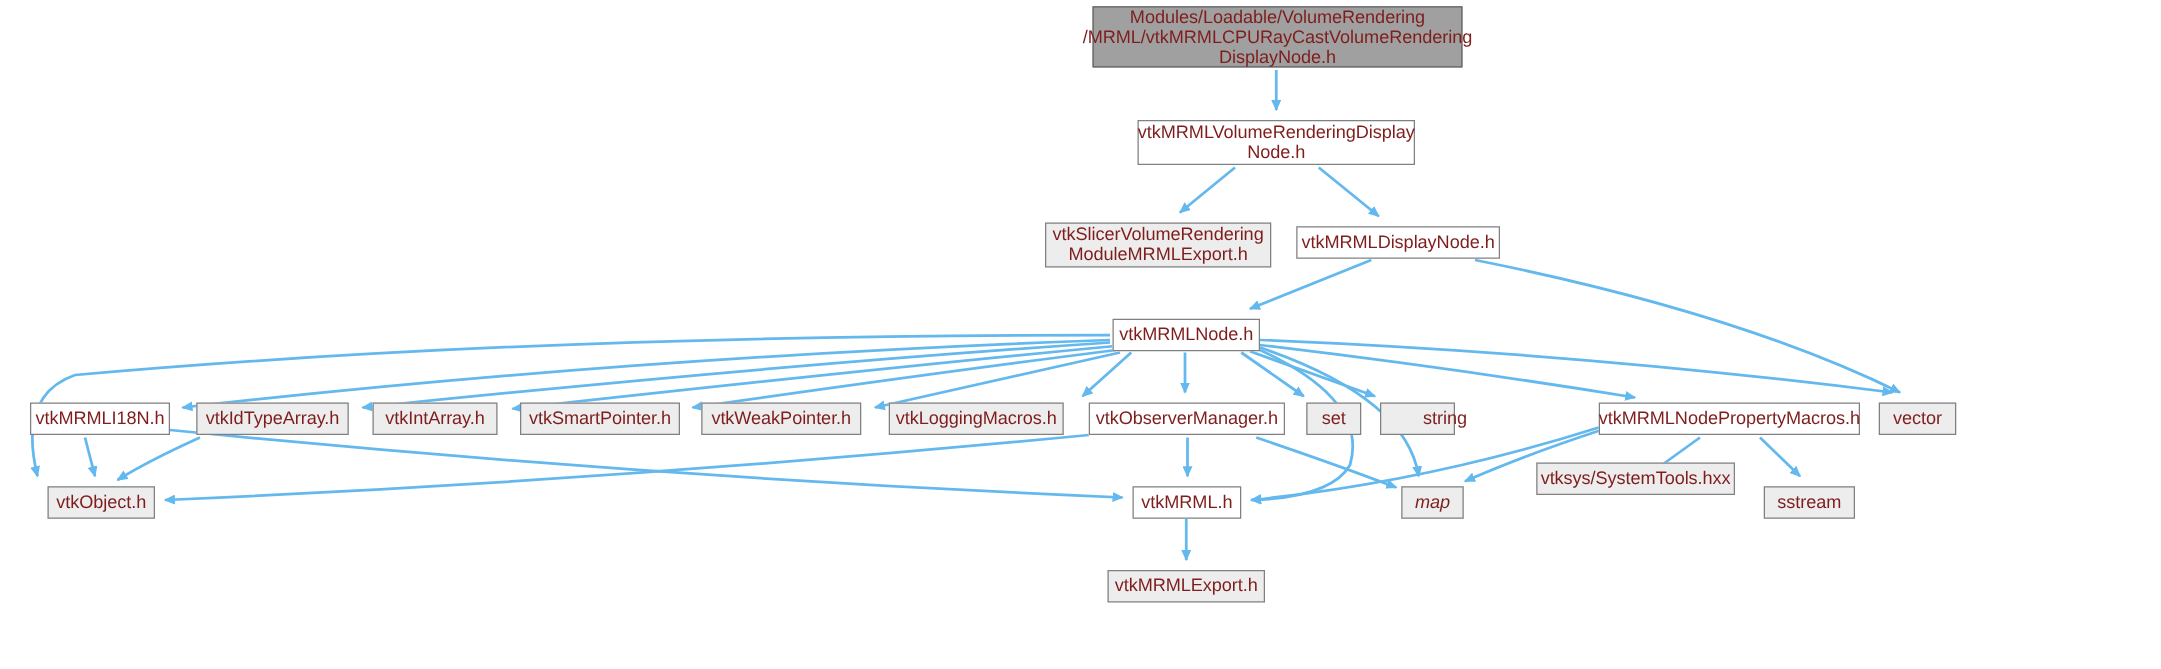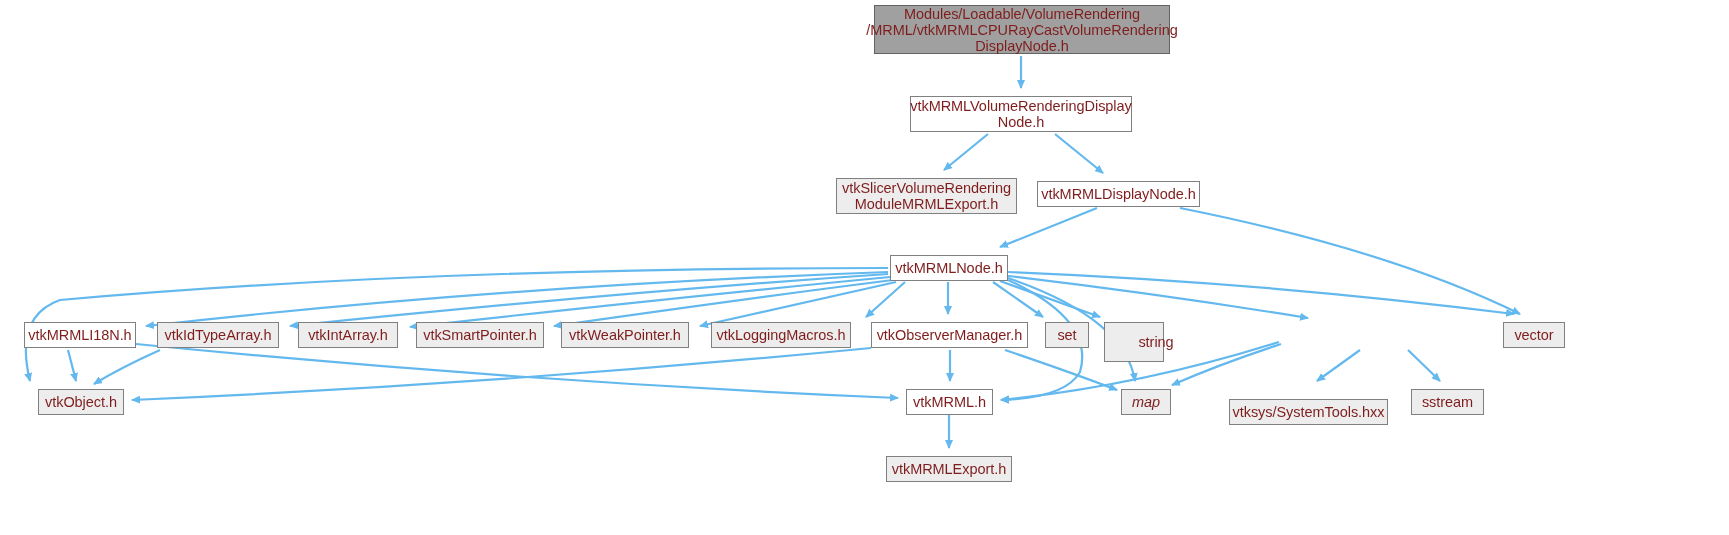--- a/index.html
+++ b/index.html
@@ -118,21 +118,22 @@
     <div class="node white" style="left: 1037px; top: 181px; width: 163px; height: 26px;">vtkMRMLDisplayNode.h</div>
     <div class="node white" style="left: 890px; top: 255px; width: 118px; height: 26px;">vtkMRMLNode.h</div>
     <div class="node white" style="left: 24px; top: 322px; width: 112px; height: 26px;">vtkMRMLI18N.h</div>
     <div class="node" style="left: 157px; top: 322px; width: 122px; height: 26px;">vtkIdTypeArray.h</div>
     <div class="node" style="left: 298px; top: 322px; width: 100px; height: 26px;">vtkIntArray.h</div>
     <div class="node" style="left: 416px; top: 322px; width: 128px; height: 26px;">vtkSmartPointer.h</div>
     <div class="node" style="left: 561px; top: 322px; width: 128px; height: 26px;">vtkWeakPointer.h</div>
     <div class="node" style="left: 711px; top: 322px; width: 140px; height: 26px;">vtkLoggingMacros.h</div>
     <div class="node white" style="left: 871px; top: 322px; width: 157px; height: 26px;">vtkObserverManager.h</div>
     <div class="node" style="left: 1045px; top: 322px; width: 44px; height: 26px;">set</div>
-    <div class="node" style="left: 1104px; top: 322px; width: 60px; height: 40px; padding-left: 44px;">string</div>
+    <div class="node" style="left: 1104px; top: 322px; width: 60px; height: 26px; padding-left: 44px;">string</div>
+    <div class="node white" style="left: 1279px; top: 322px; width: 209px; height: 26px;">vtkMRMLNodePropertyMacros.h</div>
     <div class="node" style="left: 1503px; top: 322px; width: 62px; height: 26px;">vector</div>
     <div class="node" style="left: 38px; top: 389px; width: 86px; height: 26px;">vtkObject.h</div>
     <div class="node white" style="left: 906px; top: 389px; width: 87px; height: 26px;">vtkMRML.h</div>
     <div class="node" style="left: 1121px; top: 389px; width: 50px; height: 26px; font-style: italic;">map</div>
-    <div class="node" style="left: 1229px; top: 399px; width: 159px; height: 26px;">vtksys/SystemTools.hxx</div>
+    <div class="node" style="left: 1229px; top: 370px; width: 159px; height: 26px;">vtksys/SystemTools.hxx</div>
     <div class="node" style="left: 1411px; top: 389px; width: 73px; height: 26px;">sstream</div>
     <div class="node" style="left: 886px; top: 456px; width: 126px; height: 26px;">vtkMRMLExport.h</div>
   </div>
 
 </body></html>

